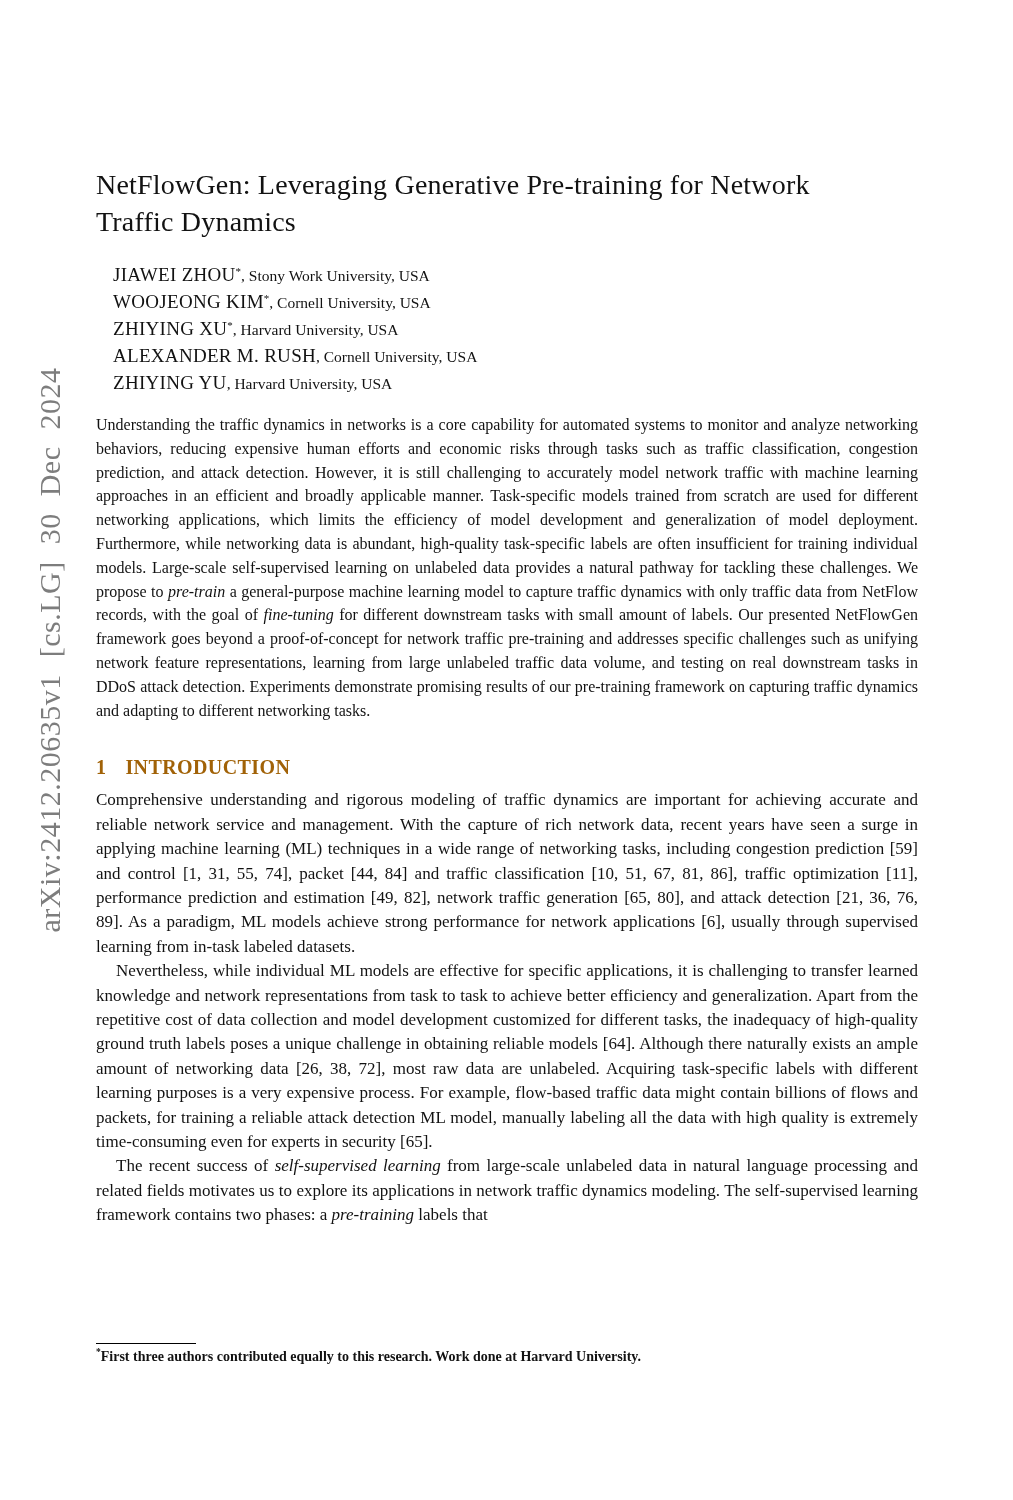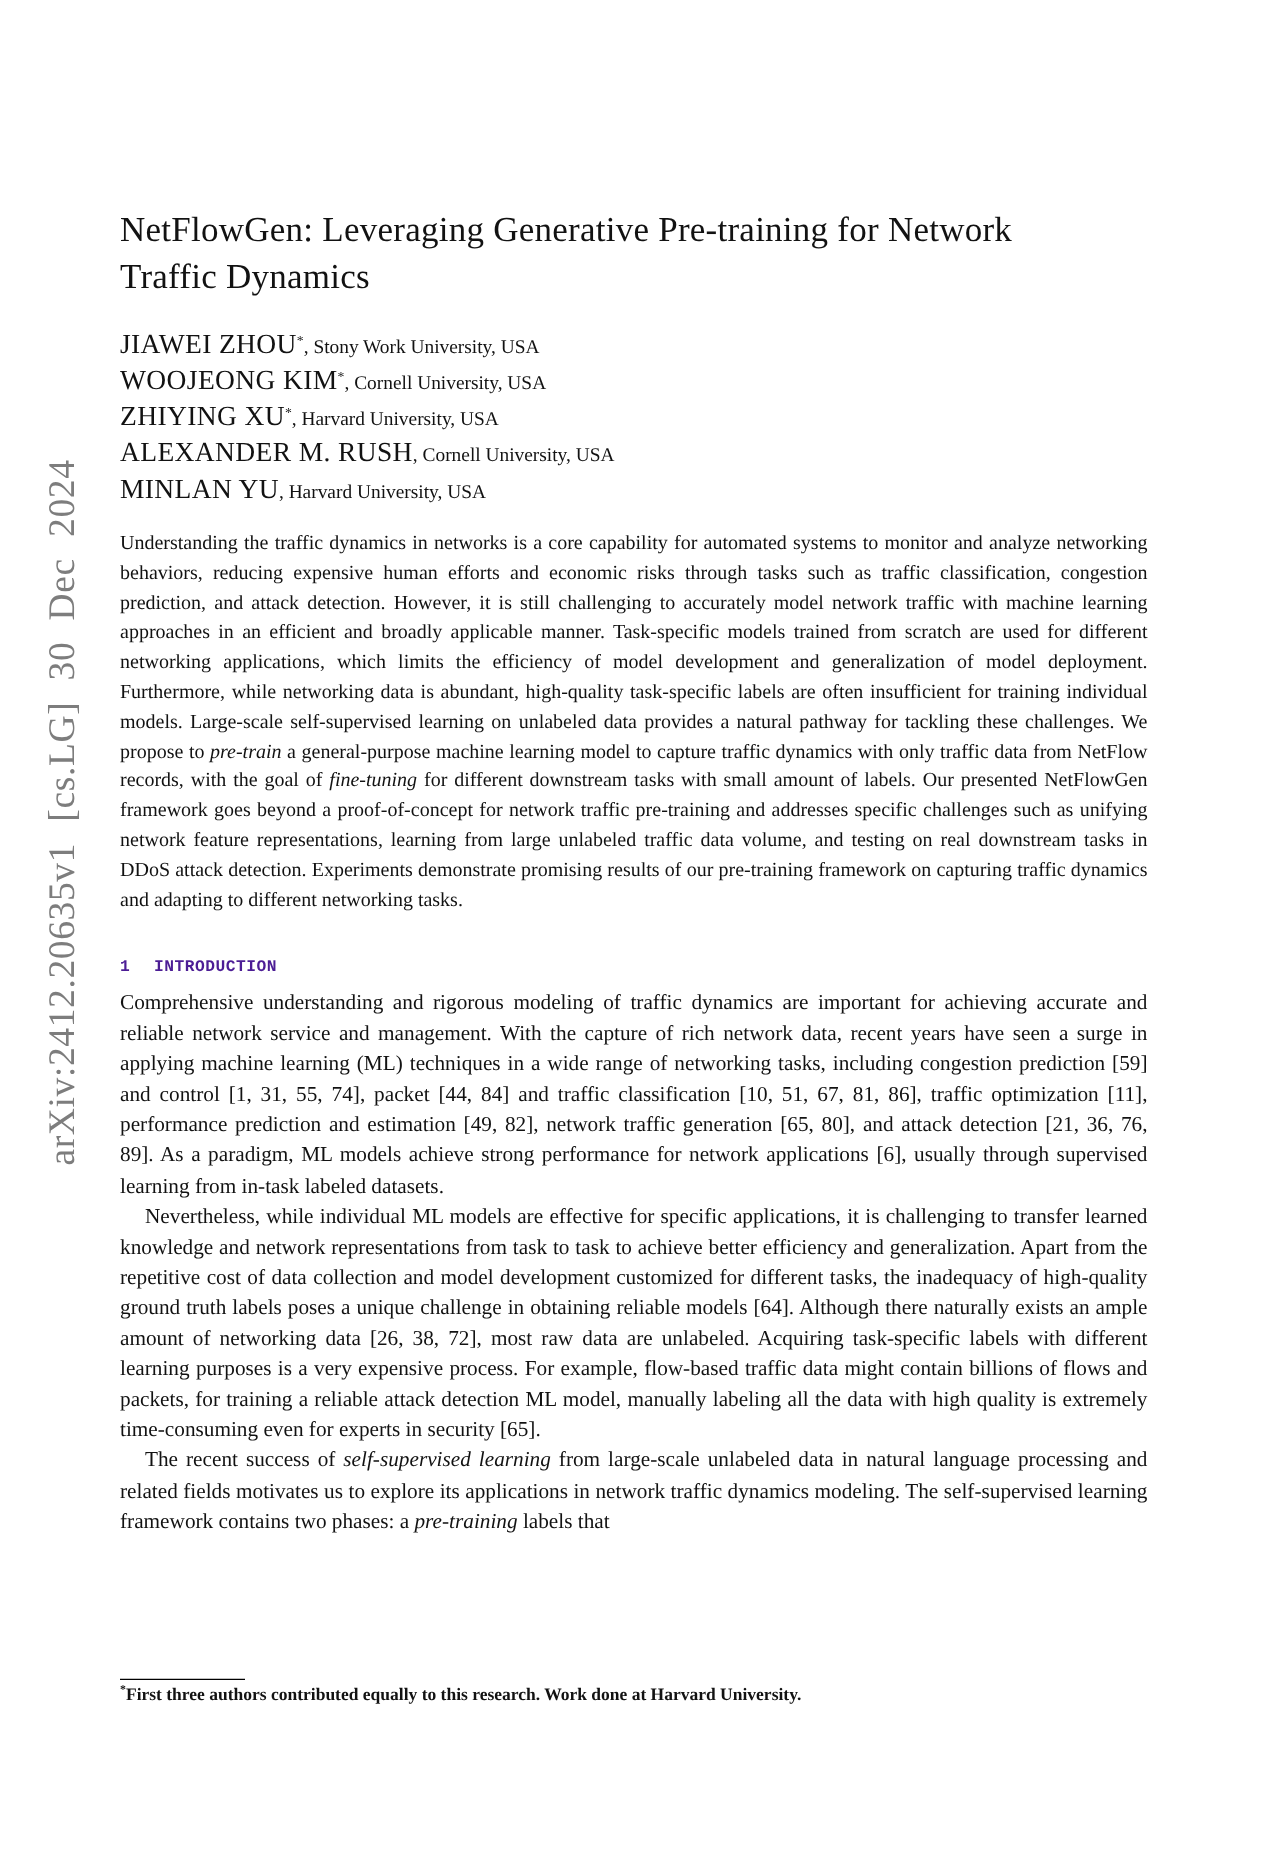--- a/index.html
+++ b/index.html
@@ -37,38 +37,38 @@
     margin: 166px 0 0 0;
     max-width: 780px;
     font-size: 28px;
     font-weight: normal;
     line-height: 37px;
     letter-spacing: 0.2px;
   }
 
   .authors { margin-top: 22px; }
   .author-row { line-height: 26px; }
-  .author-name { font-size: 22px; letter-spacing: 0.3px; }
+  .author-name { font-size: 19px; letter-spacing: 0.3px; margin-left: 17px; }
   .author-row sup.author-marker { font-size: 11px; line-height: 0; }
   .author-affil { font-size: 15.5px; }
 
   .abstract {
     margin: 16px 0 0 0;
     font-size: 16px;
     line-height: 23.8px;
     text-align: justify;
   }
 
   .section-heading {
     margin: 34px 0 0 0;
-    font-family: Liberation Mono, monospace;
-    font-size: 13px;
+    font-family: Liberation Serif, serif;
+    font-size: 20px;
     font-weight: bold;
     letter-spacing: 0.4px;
-    color: #4c1d95;
+    color: #a16207;
   }
   .section-number { margin-right: 19px; }
 
   .section-body { margin-top: 9px; }
   .body-para {
     margin: 0;
     font-size: 17px;
     line-height: 24.4px;
     text-align: justify;
   }
@@ -101,21 +101,21 @@
 
 <main class="content">
 
   <h1 class="title">NetFlowGen: Leveraging Generative Pre-training for Network Traffic Dynamics</h1>
 
   <div class="authors" id="authors">
       <div class="author-row"><span class="author-name">JIAWEI ZHOU</span><sup class="author-marker">*</sup><span class="author-affil">, Stony Work University, USA</span></div>
       <div class="author-row"><span class="author-name">WOOJEONG KIM</span><sup class="author-marker">*</sup><span class="author-affil">, Cornell University, USA</span></div>
       <div class="author-row"><span class="author-name">ZHIYING XU</span><sup class="author-marker">*</sup><span class="author-affil">, Harvard University, USA</span></div>
       <div class="author-row"><span class="author-name">ALEXANDER M. RUSH</span><span class="author-affil">, Cornell University, USA</span></div>
-      <div class="author-row"><span class="author-name">MINLAN YU</span><span class="author-affil">, Harvard University, USA</span></div>
+      <div class="author-row"><span class="author-name">ZHIYING YU</span><span class="author-affil">, Harvard University, USA</span></div>
     </div>
 
   <p class="abstract"><span>Understanding the traffic dynamics in networks is a core capability for automated systems to monitor and analyze networking behaviors, reducing expensive human efforts and economic risks through tasks such as traffic classification, congestion prediction, and attack detection. However, it is still challenging to accurately model network traffic with machine learning approaches in an efficient and broadly applicable manner. Task-specific models trained from scratch are used for different networking applications, which limits the efficiency of model development and generalization of model deployment. Furthermore, while networking data is abundant, high-quality task-specific labels are often insufficient for training individual models. Large-scale self-supervised learning on unlabeled data provides a natural pathway for tackling these challenges. We propose to </span><em>pre-train</em><span> a general-purpose machine learning model to capture traffic dynamics with only traffic data from NetFlow records, with the goal of </span><em>fine-tuning</em><span> for different downstream tasks with small amount of labels. Our presented NetFlowGen framework goes beyond a proof-of-concept for network traffic pre-training and addresses specific challenges such as unifying network feature representations, learning from large unlabeled traffic data volume, and testing on real downstream tasks in DDoS attack detection. Experiments demonstrate promising results of our pre-training framework on capturing traffic dynamics and adapting to different networking tasks.</span></p>
 
   <h2 class="section-heading"><span class="section-number">1</span><span class="section-title">INTRODUCTION</span></h2>
 
   <div class="section-body" id="paragraphs">
       <p class="body-para"><span>Comprehensive understanding and rigorous modeling of traffic dynamics are important for achieving accurate and reliable network service and management. With the capture of rich network data, recent years have seen a surge in applying machine learning (ML) techniques in a wide range of networking tasks, including congestion prediction [59] and control [1, 31, 55, 74], packet [44, 84] and traffic classification [10, 51, 67, 81, 86], traffic optimization [11], performance prediction and estimation [49, 82], network traffic generation [65, 80], and attack detection [21, 36, 76, 89]. As a paradigm, ML models achieve strong performance for network applications [6], usually through supervised learning from in-task labeled datasets.</span></p>
       <p class="body-para indent"><span>Nevertheless, while individual ML models are effective for specific applications, it is challenging to transfer learned knowledge and network representations from task to task to achieve better efficiency and generalization. Apart from the repetitive cost of data collection and model development customized for different tasks, the inadequacy of high-quality ground truth labels poses a unique challenge in obtaining reliable models [64]. Although there naturally exists an ample amount of networking data [26, 38, 72], most raw data are unlabeled. Acquiring task-specific labels with different learning purposes is a very expensive process. For example, flow-based traffic data might contain billions of flows and packets, for training a reliable attack detection ML model, manually labeling all the data with high quality is extremely time-consuming even for experts in security [65].</span></p>
       <p class="body-para indent"><span>The recent success of </span><em>self-supervised learning</em><span> from large-scale unlabeled data in natural language processing and related fields motivates us to explore its applications in network traffic dynamics modeling. The self-supervised learning framework contains two phases: a </span><em>pre-training</em><span> labels that</span></p>

